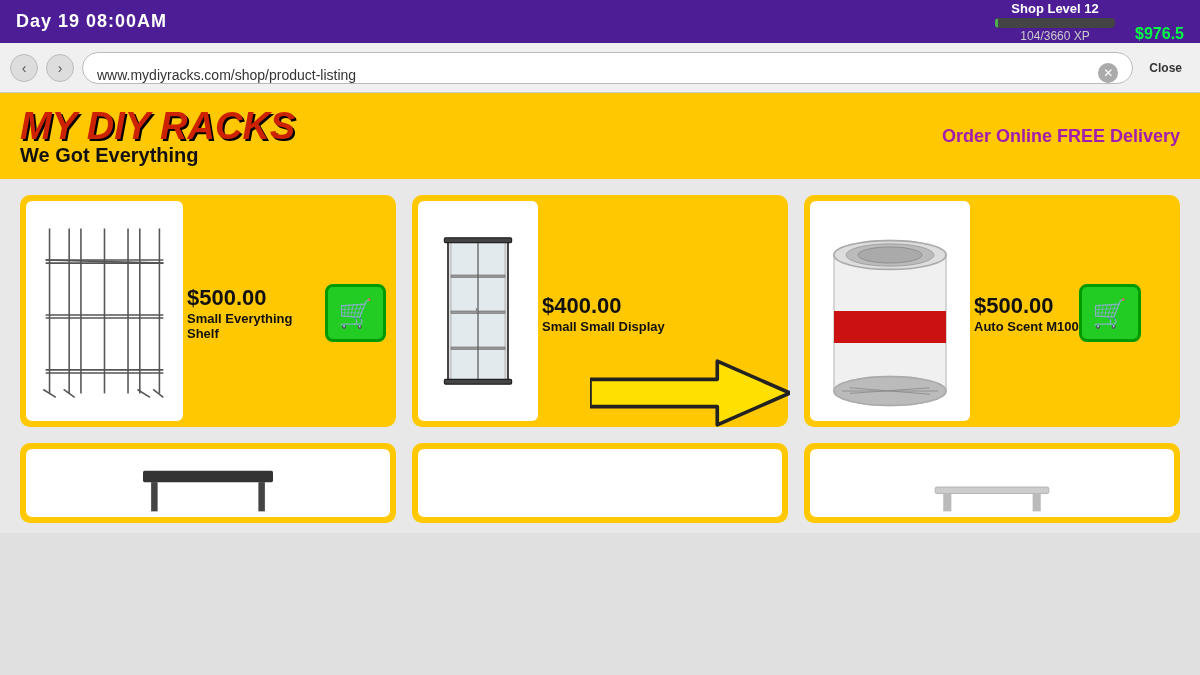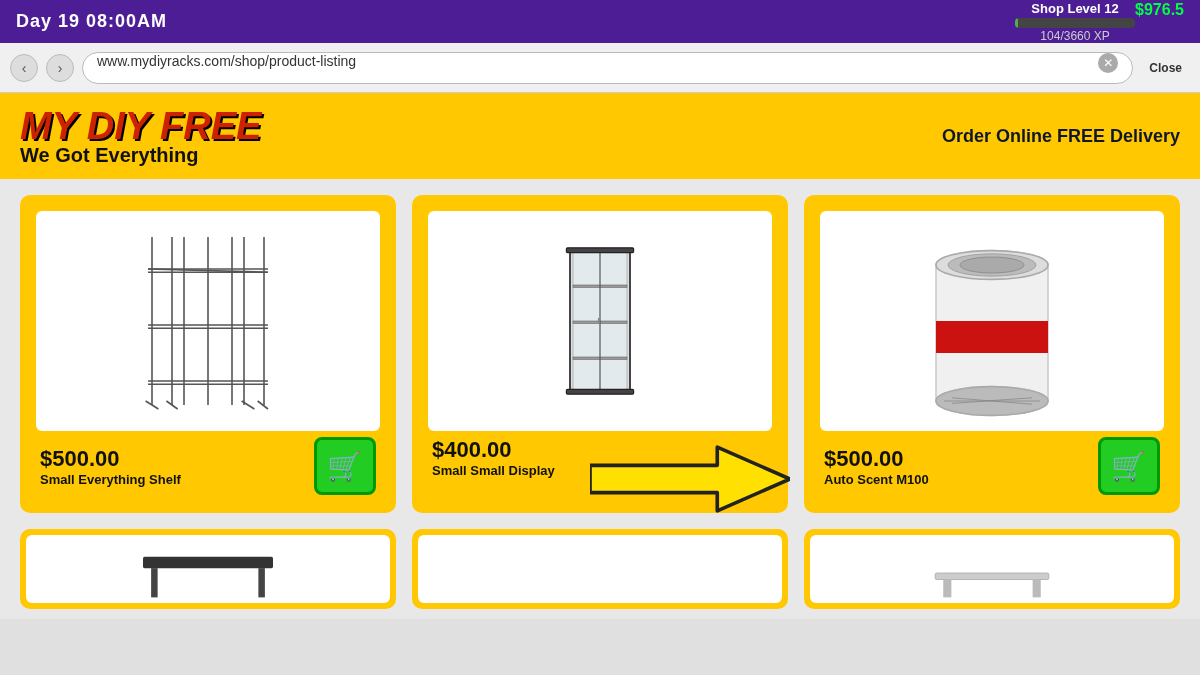--- a/index.html
+++ b/index.html
@@ -22,21 +22,22 @@
       padding: 0 16px;
     }
     .top-bar-left {
       color: #fff;
       font-size: 18px;
       font-weight: bold;
       letter-spacing: 1px;
     }
     .top-bar-right {
       display: flex;
-      align-items: flex-start;
+      align-items: flex-end;
+      gap: 20px;
     }
     .shop-level-block {
       display: flex;
       flex-direction: column;
       align-items: center;
     }
     .shop-level-text {
       color: #fff;
       font-size: 13px;
       font-weight: bold;
@@ -90,21 +91,21 @@
       font-size: 14px;
       color: #555;
     }
     .url-bar {
       flex: 1;
       height: 32px;
       background: #fff;
       border: 1px solid #bbb;
       border-radius: 16px;
       display: flex;
-      align-items: flex-start;
+      align-items: flex-end;
       padding: 0 14px;
     }
     .url-text {
       flex: 1;
       font-size: 14px;
       color: #333;
     }
     .url-clear {
       width: 20px;
       height: 20px;
@@ -148,40 +149,40 @@
     }
     .shop-slogan {
       font-size: 20px;
       font-weight: bold;
       color: #111;
       margin-top: -4px;
     }
     .shop-promo {
       font-size: 18px;
       font-weight: bold;
-      color: #0f172a;
+      color: #a21caf;
       margin-left: 32px;
     }
 
     
     .product-grid {
       width: 100%;
       background: #e8e8e8;
       padding: 16px 20px;
       display: grid;
       grid-template-columns: repeat(3, 1fr);
       gap: 16px;
     }
 
     .product-card {
       background: #ffc800;
       border-radius: 10px;
-      padding: 16px;
-      display: flex;
-      flex-direction: column;
+      padding: 6px;
+      display: flex;
+      flex-direction: row;
       cursor: pointer;
       position: relative;
     }
     .product-image-area {
       background: #fff;
       border-radius: 6px;
       height: 220px;
       display: flex;
       align-items: center;
       justify-content: center;
@@ -290,21 +291,21 @@
     <div class="nav-btn">›</div>
     <div class="url-bar">
       <span class="url-text">www.mydiyracks.com/shop/product-listing</span>
       <div class="url-clear">✕</div>
     </div>
     <div class="close-btn">Close</div>
   </div>
 
   <div class="shop-header">
     <div class="shop-brand">
-      <span class="shop-name">MY DIY FREE</span>
+      <span class="shop-name">MY DIY RACKS</span>
       <span class="shop-slogan">We Got Everything</span>
     </div>
     <div class="shop-promo">Order Online FREE Delivery</div>
   </div>
 
   <div class="product-grid">
 
     <div class="product-card">
       <div class="product-image-area">
         <svg viewBox="0 0 200 230" width="160" height="200">

